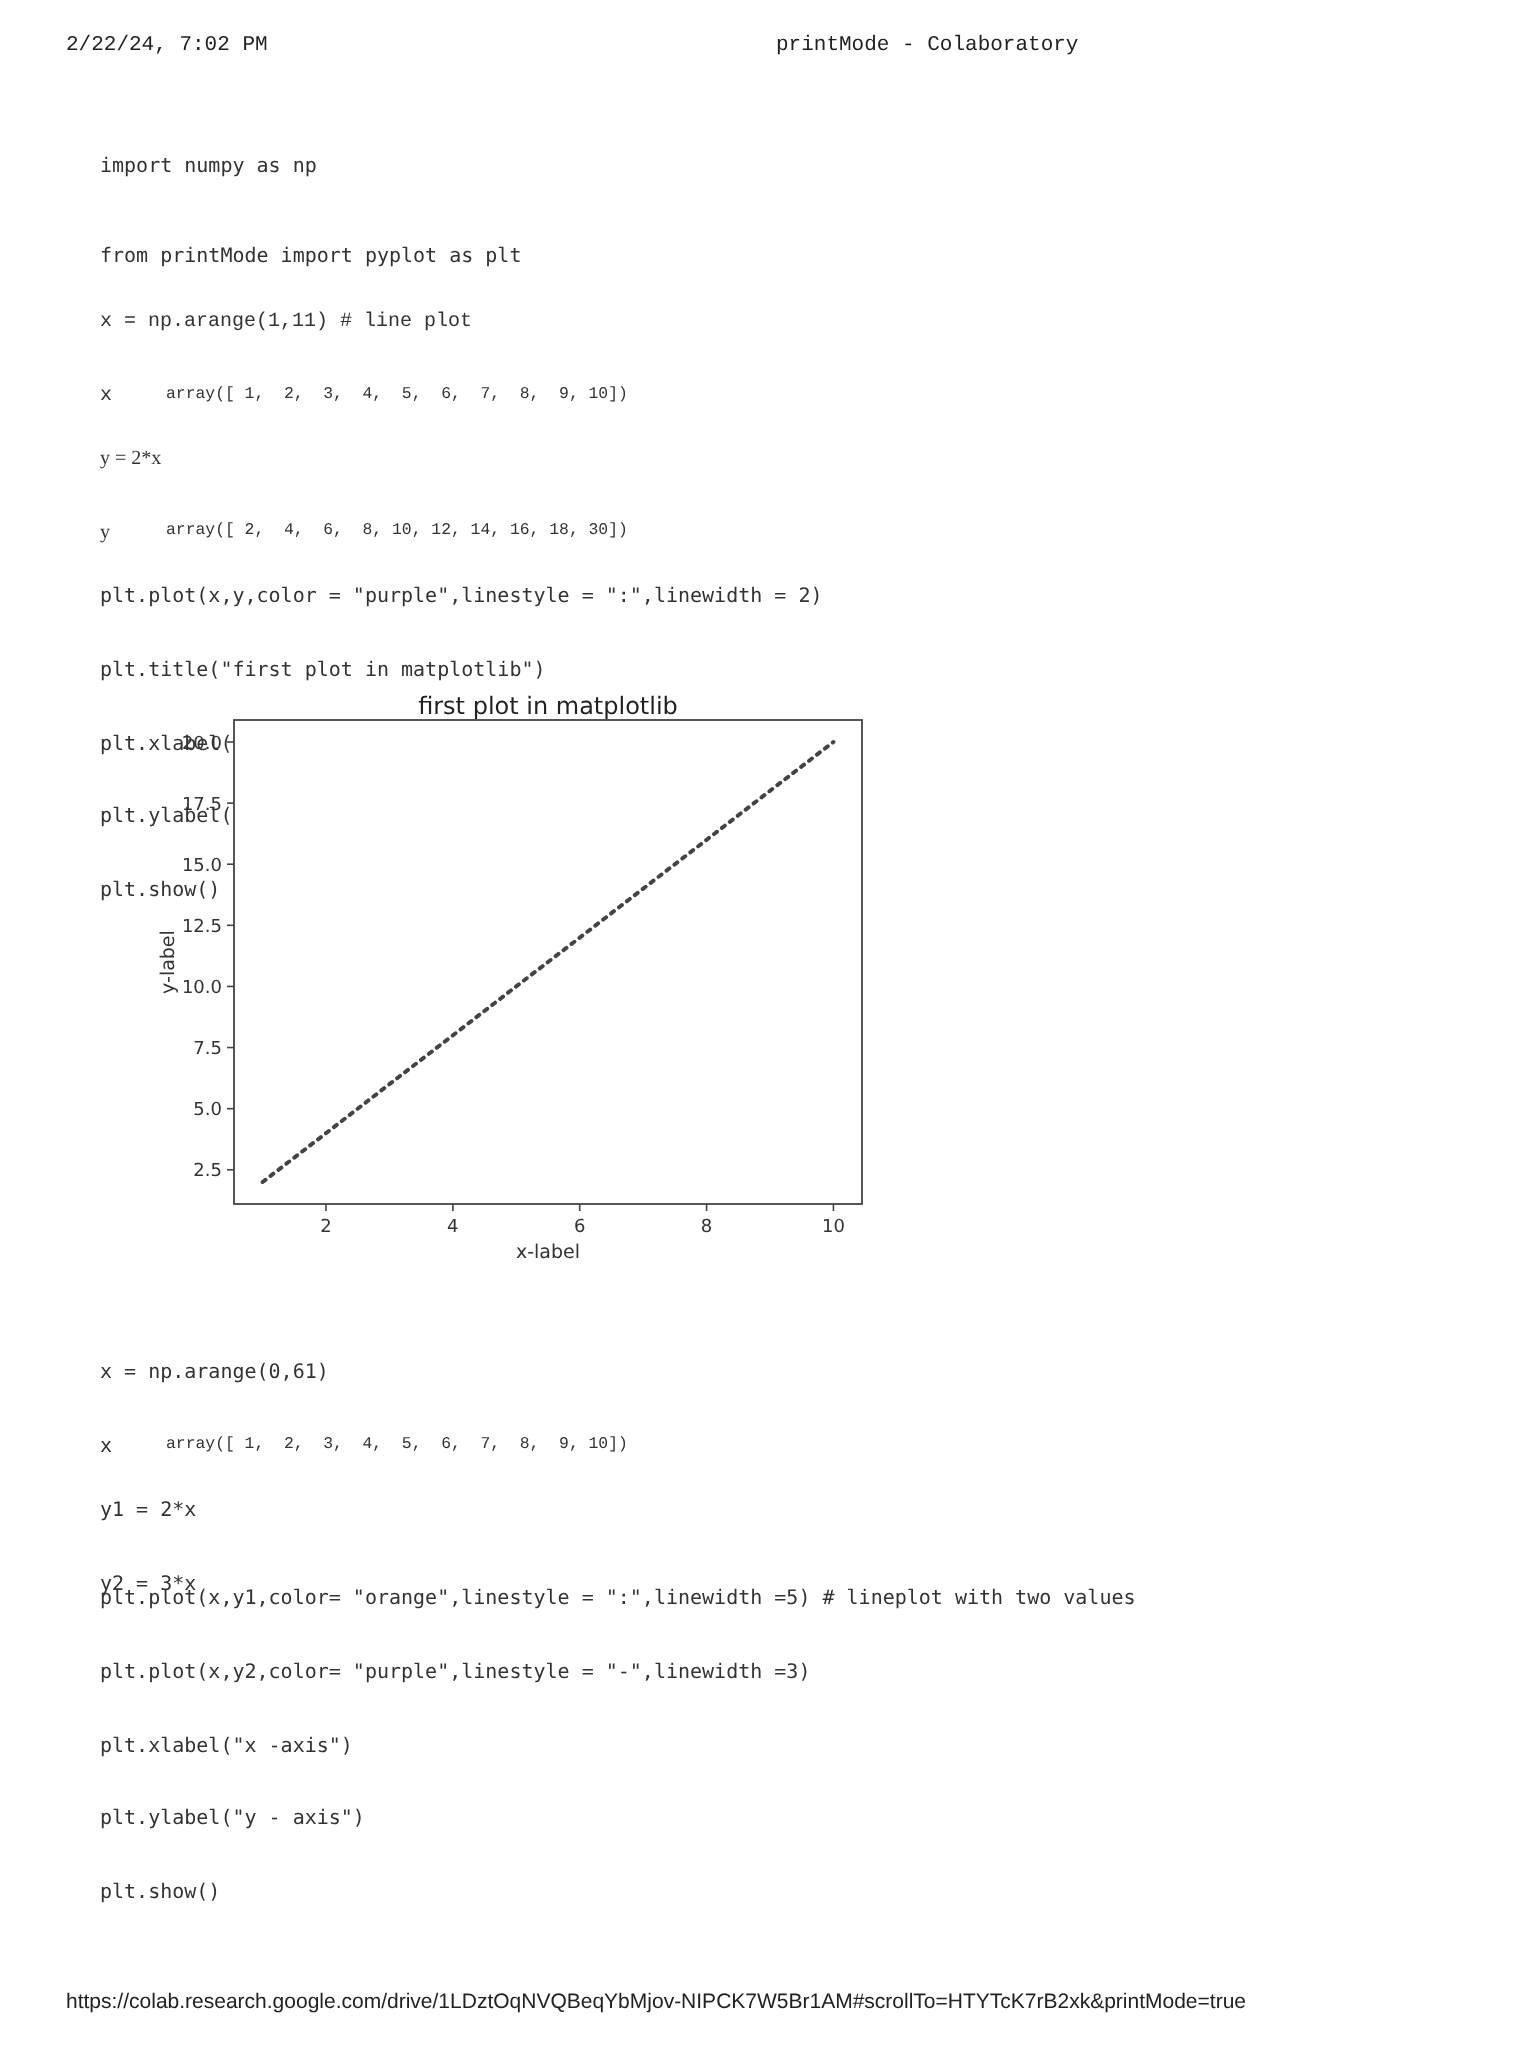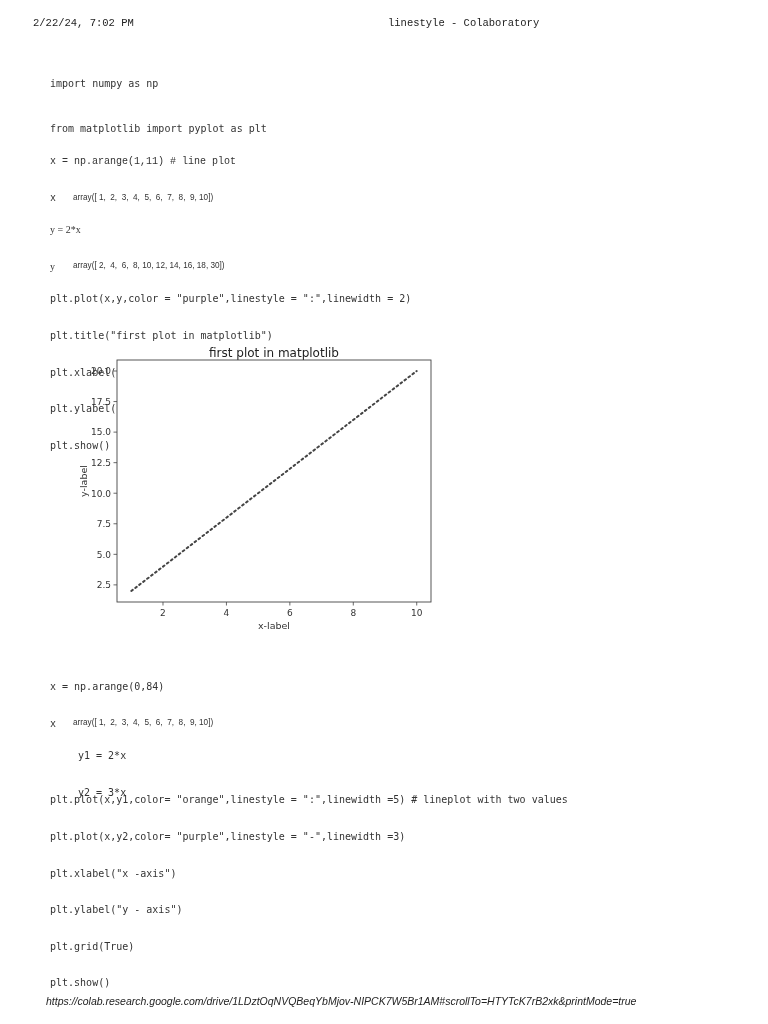--- a/index.html
+++ b/index.html
@@ -1,39 +1,39 @@
 <!DOCTYPE html>
 <html><head>
 <meta charset="utf-8">
 <style>
   html, body { margin: 0; padding: 0; background: #ffffff; }
   body { width: 768px; height: 1024px; position: relative; overflow: hidden; font-family: "Liberation Sans", sans-serif; color: #222; }
   .hdr { position: absolute; top: 17px; font-size: 10.5px; color: #222; font-family: Liberation Mono, monospace; }
   .hdr-left { left: 33px; }
   .hdr-center { left: 388px; }
   .ftr { position: absolute; top: 995px; font-size: 10.5px; color: #222; font-family: "Liberation Sans", sans-serif; }
-  .ftr-left { left: 46px; font-style: italic; }
+  .ftr-left { left: 33px; }
   .ftr-right { left: 770px; }
   .code { position: absolute; left: 50px; font-family: "DejaVu Sans Mono", monospace; font-size: 10px; line-height: 12.2px; color: #333; white-space: pre; }
-  .out { position: absolute; left: 73px; font-family: Liberation Sans, sans-serif; font-size: 8.2px; line-height: 12px; color: #333; white-space: pre; }
+  .out { position: absolute; left: 83px; font-family: Liberation Mono, monospace; font-size: 8.2px; line-height: 12px; color: #333; white-space: pre; }
   .chart { position: absolute; left: 0; top: 0; }
   svg text { font-family: "DejaVu Sans", sans-serif; }
 </style>
 </head>
 <body>
 
 <div class="hdr hdr-left">2/22/24, 7:02 PM</div>
-<div class="hdr hdr-center">linestyle - Colaboratory</div>
+<div class="hdr hdr-center">printMode - Colaboratory</div>
 
 <div class="code" style="top:54px;">
   <div>import numpy as np</div>
 </div>
 
 <div class="code" style="top:99px;">
-  <div>from matplotlib import pyplot as plt</div>
+  <div>from printMode import pyplot as plt</div>
 </div>
 
 <div class="code" style="top:132px;font-family:Liberation Mono, monospace;">
   <div>x = np.arange(1,11) # line plot</div>
   <div>x</div>
 </div>
 
 <div class="out" style="top:168px;">
   <div>array([ 1,  2,  3,  4,  5,  6,  7,  8,  9, 10])</div>
 </div>
@@ -87,36 +87,35 @@
       <text x="353.29292929292933" y="616" text-anchor="middle" font-size="9" fill="#333">8</text>
       <line x1="416.72727272727275" x2="416.72727272727275" y1="602" y2="605.5" stroke="#444" stroke-width="0.8"></line>
       <text x="416.72727272727275" y="616" text-anchor="middle" font-size="9" fill="#333">10</text>
     </g>
   <polyline id="series0" fill="none" stroke="#444" stroke-width="2" stroke-dasharray="1.8 3.2" stroke-linecap="round" points="131.3,591.0 163.0,566.6 194.7,542.1 226.4,517.7 258.1,493.2 289.9,468.8 321.6,444.3 353.3,419.9 385.0,395.4 416.7,371.0"></polyline>
   <text x="274" y="629" text-anchor="middle" font-size="9.5" fill="#333">x-label</text>
   <text x="87" y="481" text-anchor="middle" font-size="9.5" fill="#333" transform="rotate(-90 87 481)">y-label</text>
 </svg>
 
 <div class="code" style="top:657px;">
-  <div>x = np.arange(0,84)</div>
+  <div>x = np.arange(0,61)</div>
   <div>x</div>
 </div>
 
 <div class="out" style="top:693px;">
   <div>array([ 1,  2,  3,  4,  5,  6,  7,  8,  9, 10])</div>
 </div>
 
-<div class="code" style="top:726px;margin-left:28px;">
+<div class="code" style="top:726px;">
   <div>y1 = 2*x</div>
   <div>y2 = 3*x</div>
 </div>
 
 <div class="code" style="top:770px;">
   <div>plt.plot(x,y1,color= "orange",linestyle = ":",linewidth =5) # lineplot with two values</div>
   <div>plt.plot(x,y2,color= "purple",linestyle = "-",linewidth =3)</div>
   <div>plt.xlabel("x -axis")</div>
   <div>plt.ylabel("y - axis")</div>
-  <div>plt.grid(True)</div>
   <div>plt.show()</div>
 </div>
 
 <div class="ftr ftr-left">https://colab.research.google.com/drive/1LDztOqNVQBeqYbMjov-NIPCK7W5Br1AM#scrollTo=HTYTcK7rB2xk&amp;printMode=true</div>
 <div class="ftr ftr-right">1/6</div>
 
 </body></html>

